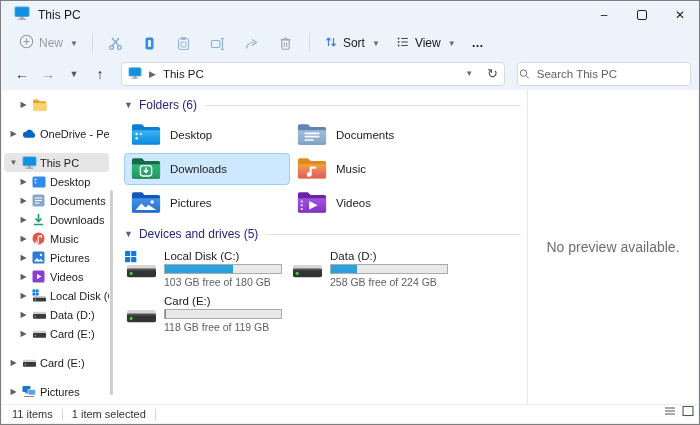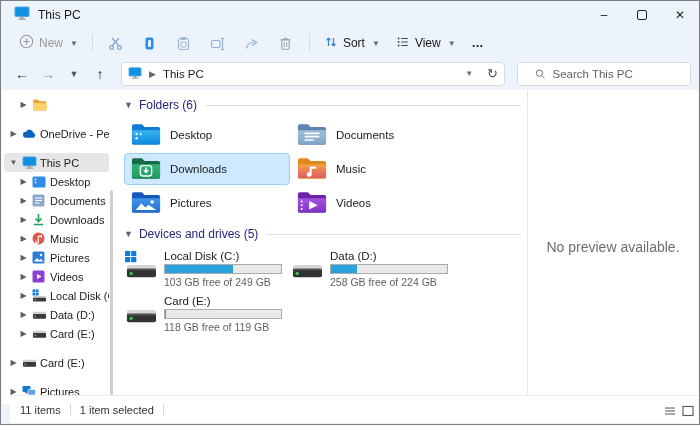--- a/index.html
+++ b/index.html
@@ -28,21 +28,21 @@
   .navbar { height:33px; display:flex; align-items:center; padding:0 8px; }
   .nav-arrow { width:26px; height:24px; display:flex; align-items:center; justify-content:center;
                font-size:14px; border-radius:4px; }
   .addressbar { display:flex; align-items:center; height:24px; background:#fff;
                 border:1px solid #d9d9d9; border-radius:4px; margin-left:8px;
                 width:384px; padding:0 6px; font-size:11.5px; color:#191919; }
   .addressbar .crumb-sep { color:#666; font-size:9px; margin:0 7px; }
   .addressbar .spacer { flex:1; }
   .searchbox { display:flex; align-items:center; height:24px; background:#fff;
                border:1px solid #d9d9d9; border-radius:4px; margin-left:12px; flex:1;
-               padding:0 17px; }
+               padding:0 1px; }
   .searchbox input { border:none; outline:none; font-size:11.5px; margin-left:7px; width:100%;
                      font-family:"Liberation Sans", sans-serif; color:#333; background:transparent; }
   .searchbox input::placeholder { color:#5f5f5f; }
 
   
   .bodyarea { position:absolute; top:89px; left:1px; right:1px; bottom:20px; background:#fff;
               display:flex; }
   .sidebar { width:112px; position:relative; padding-top:5px; flex-shrink:0; }
   .srow { display:flex; align-items:center; height:19px; margin:0 5px 0 2px; padding-left:4px;
           gap:3px; font-size:11px; color:#1b1b1b; border-radius:4px; white-space:nowrap;
@@ -74,23 +74,23 @@
                margin:2px 0 2px 0; }
   .drive-fill { height:100%; background:#29a2dd; }
   .drive-free { font-size:10.5px; color:#5f5f5f; }
 
   
   .preview { flex:1; border-left:1px solid #e8e8e8; position:relative; }
   .preview-msg { position:absolute; top:50%; left:50%; transform:translate(-50%,-50%);
                  font-size:14px; color:#6e6e6e; white-space:nowrap; }
 
   
-  .statusbar { position:absolute; left:1px; right:1px; bottom:1px; height:28px; background:#fff;
+  .statusbar { position:absolute; left:1px; right:1px; bottom:1px; height:19px; background:#fff;
                border-top:1px solid #ededed; display:flex; align-items:center; padding:0 10px;
-               font-size:11px; color:#333; z-index:1;margin-left:8px; }
+               font-size:11px; color:#333; z-index:1; }
   .st-sep { width:1px; height:11px; background:#d6d6d6; margin:0 9px; }
   .view-toggles { position:absolute; right:5px; bottom:3px; display:flex; gap:6px; z-index:2; }
 
   
   .watermark { position:absolute; right:0; bottom:0; z-index:5; }
 </style>
 </head>
 <body>
 
 <div class="window">
@@ -497,21 +497,21 @@
                 <rect x="3" y="16" width="31" height="7" rx="2" fill="#d6d6d6"></rect>
                 <rect x="3" y="20" width="31" height="9" rx="2" fill="#333"></rect>
                 <rect x="3" y="20" width="31" height="2" fill="#4d4d4d"></rect>
                 <circle cx="7.5" cy="25" r="1.7" fill="#3ecb4e"></circle>
               </svg></span>
             <div class="drive-info">
               <span class="drive-name">Local Disk (C:)</span>
               <div class="drive-bar">
                 <div class="drive-fill" style="width: 59%;"></div>
               </div>
-              <span class="drive-free">103 GB free of 249 GB</span>
+              <span class="drive-free">103 GB free of 180 GB</span>
             </div>
           </div>
           <div class="drive">
             <span><svg width="34" height="30" viewBox="0 0 36 32">
                 <rect x="3" y="16" width="31" height="7" rx="2" fill="#d6d6d6"></rect>
                 <rect x="3" y="20" width="31" height="9" rx="2" fill="#333"></rect>
                 <rect x="3" y="20" width="31" height="2" fill="#4d4d4d"></rect>
                 <circle cx="7.5" cy="25" r="1.7" fill="#3ecb4e"></circle>
               </svg></span>
             <div class="drive-info">

